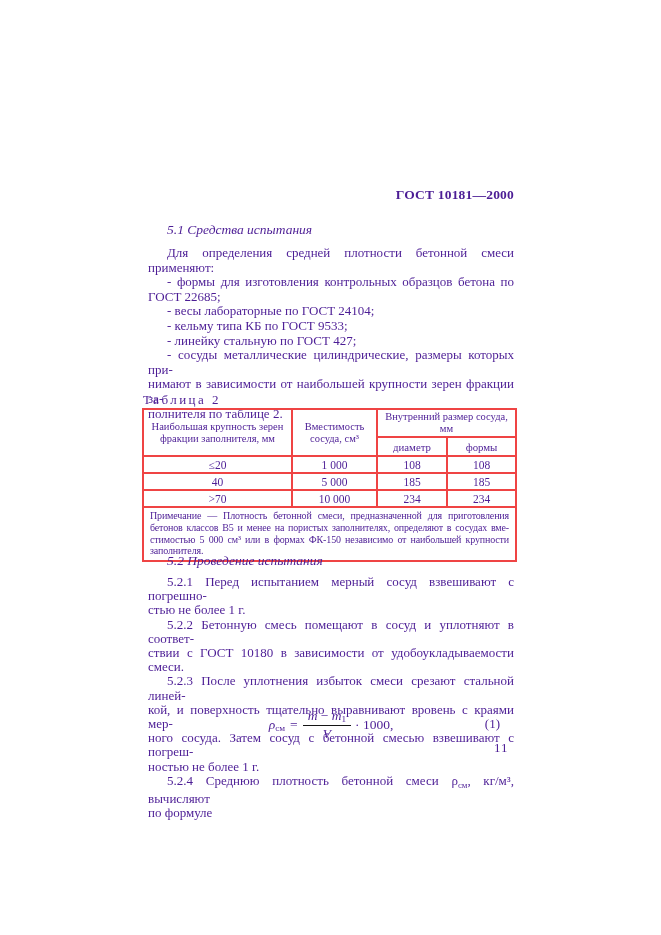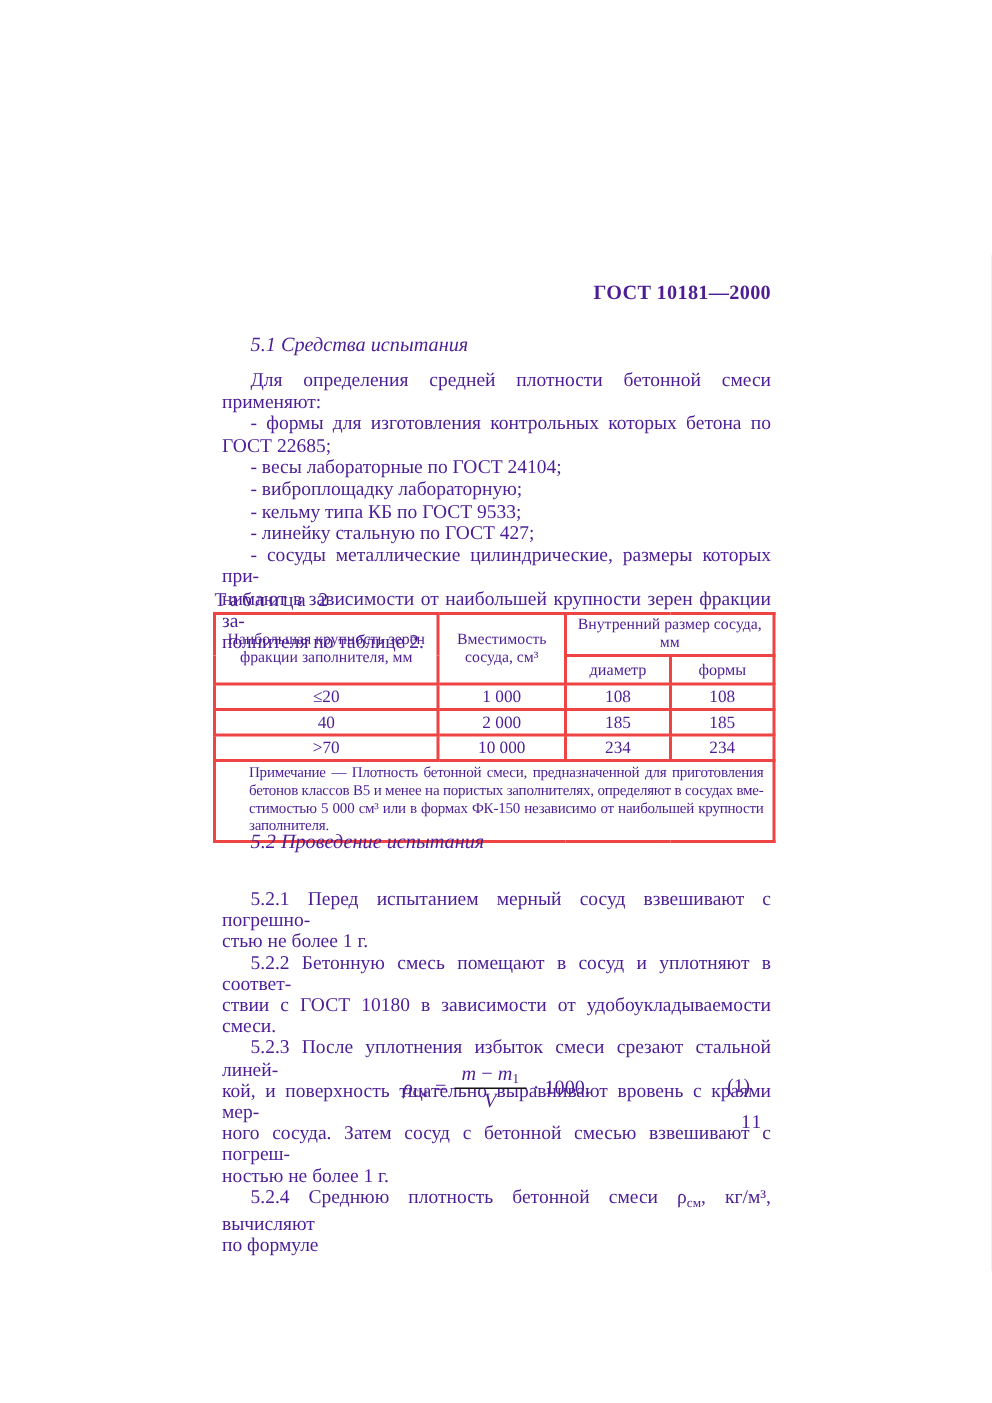--- a/index.html
+++ b/index.html
@@ -24,21 +24,21 @@
   .heading {
     left: 148px; width: 366px; padding-left: 19px; box-sizing: border-box;
     font-size: 13.5px; font-style: italic;
   }
   .h51 { top: 222px; }
   .h52 { top: 553px; }
 
   
   .textblock { left: 148px; width: 366px; font-size: 13px; }
   .tb51 { top: 246px; line-height: 14.6px; }
-  .tb52 { top: 592px; line-height: 14.2px; }
+  .tb52 { top: 575px; line-height: 14.2px; }
   .para { margin: 0; }
   .tline { text-align: justify; text-align-last: justify; }
   .tline-last { text-align-last: left; }
   .para > .tline:first-child { text-indent: 19px; }
 
   
   .table-label {
     top: 392px; left: 143px;
     font-size: 13px; letter-spacing: 2.5px;
   }
@@ -58,21 +58,21 @@
   table.t2 thead tr:last-child th { height: 15px; font-size: 10.8px; margin-top: 44px; }
   table.t2 tbody td {
     text-align: center; vertical-align: middle;
     height: 15px; padding: 0 8px;
     font-size: 11.5px;
   }
   td.note {
     padding: 2px 6px 3px 6px;
     font-size: 10px; line-height: 11.8px; letter-spacing: -0.15px;
   }
-  td.note .tline { text-indent: 0 !important; margin-left: 16px; }
+  td.note .tline { text-indent: 0 !important; }
 
   
   sub { font-size: 68%; vertical-align: -18%; }
 
   
   .formula-row {
     top: 705px; left: 148px; width: 366px; height: 40px;
     display: flex; align-items: center; justify-content: center;
     font-size: 13.5px;
   }
@@ -96,28 +96,25 @@
 
   <div class="abs doc-header">ГОСТ 10181—2000</div>
 
   <div class="abs heading h51">5.1 Средства испытания</div>
 
   <div class="abs textblock tb51">
     <div class="para">
         <div class="tline tline-last">Для определения средней плотности бетонной смеси применяют:</div>
       </div>
     <div class="para">
-        <div class="tline">- формы для изготовления контрольных которых бетона по</div>
+        <div class="tline">- формы для изготовления контрольных образцов бетона по</div>
         <div class="tline tline-last">ГОСТ 22685;</div>
       </div>
     <div class="para">
         <div class="tline tline-last">- весы лабораторные по ГОСТ 24104;</div>
-      </div>
-    <div class="para">
-        <div class="tline tline-last">- виброплощадку лабораторную;</div>
       </div>
     <div class="para">
         <div class="tline tline-last">- кельму типа КБ по ГОСТ 9533;</div>
       </div>
     <div class="para">
         <div class="tline tline-last">- линейку стальную по ГОСТ 427;</div>
       </div>
     <div class="para">
         <div class="tline">- сосуды металлические цилиндрические, размеры которых при-</div>
         <div class="tline">нимают в зависимости от наибольшей крупности зерен фракции за-</div>
@@ -147,21 +144,21 @@
     </thead>
     <tbody id="t2body">
         <tr>
           <td>≤20</td>
           <td>1 000</td>
           <td>108</td>
           <td>108</td>
         </tr>
         <tr>
           <td>40</td>
-          <td>2 000</td>
+          <td>5 000</td>
           <td>185</td>
           <td>185</td>
         </tr>
         <tr>
           <td>&gt;70</td>
           <td>10 000</td>
           <td>234</td>
           <td>234</td>
         </tr>
       </tbody>

